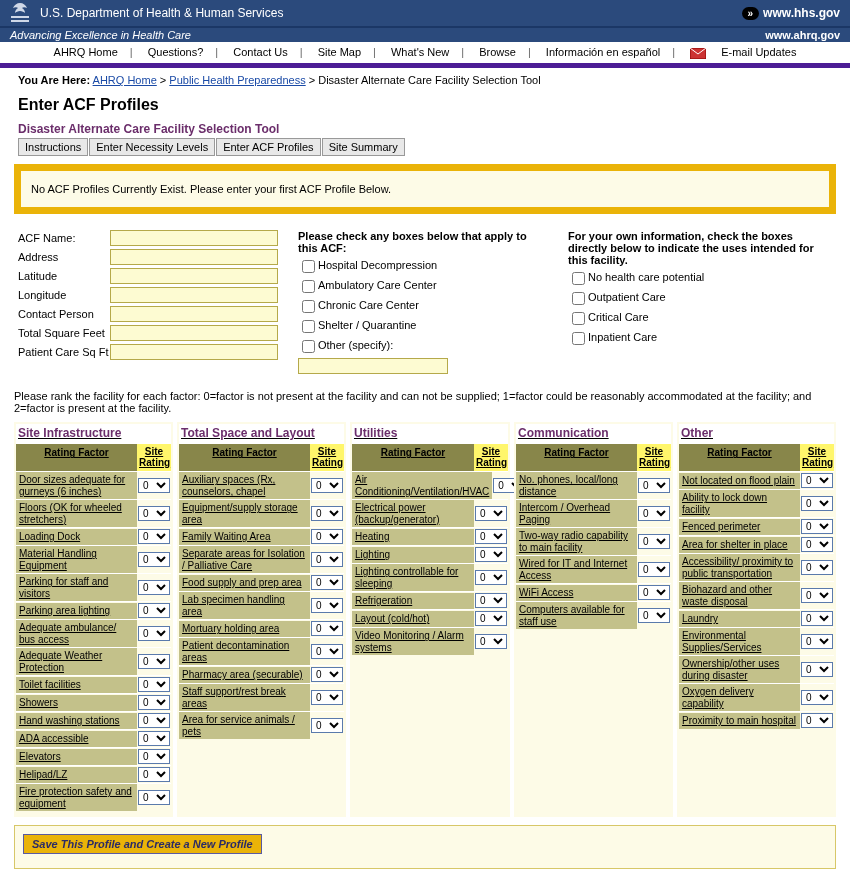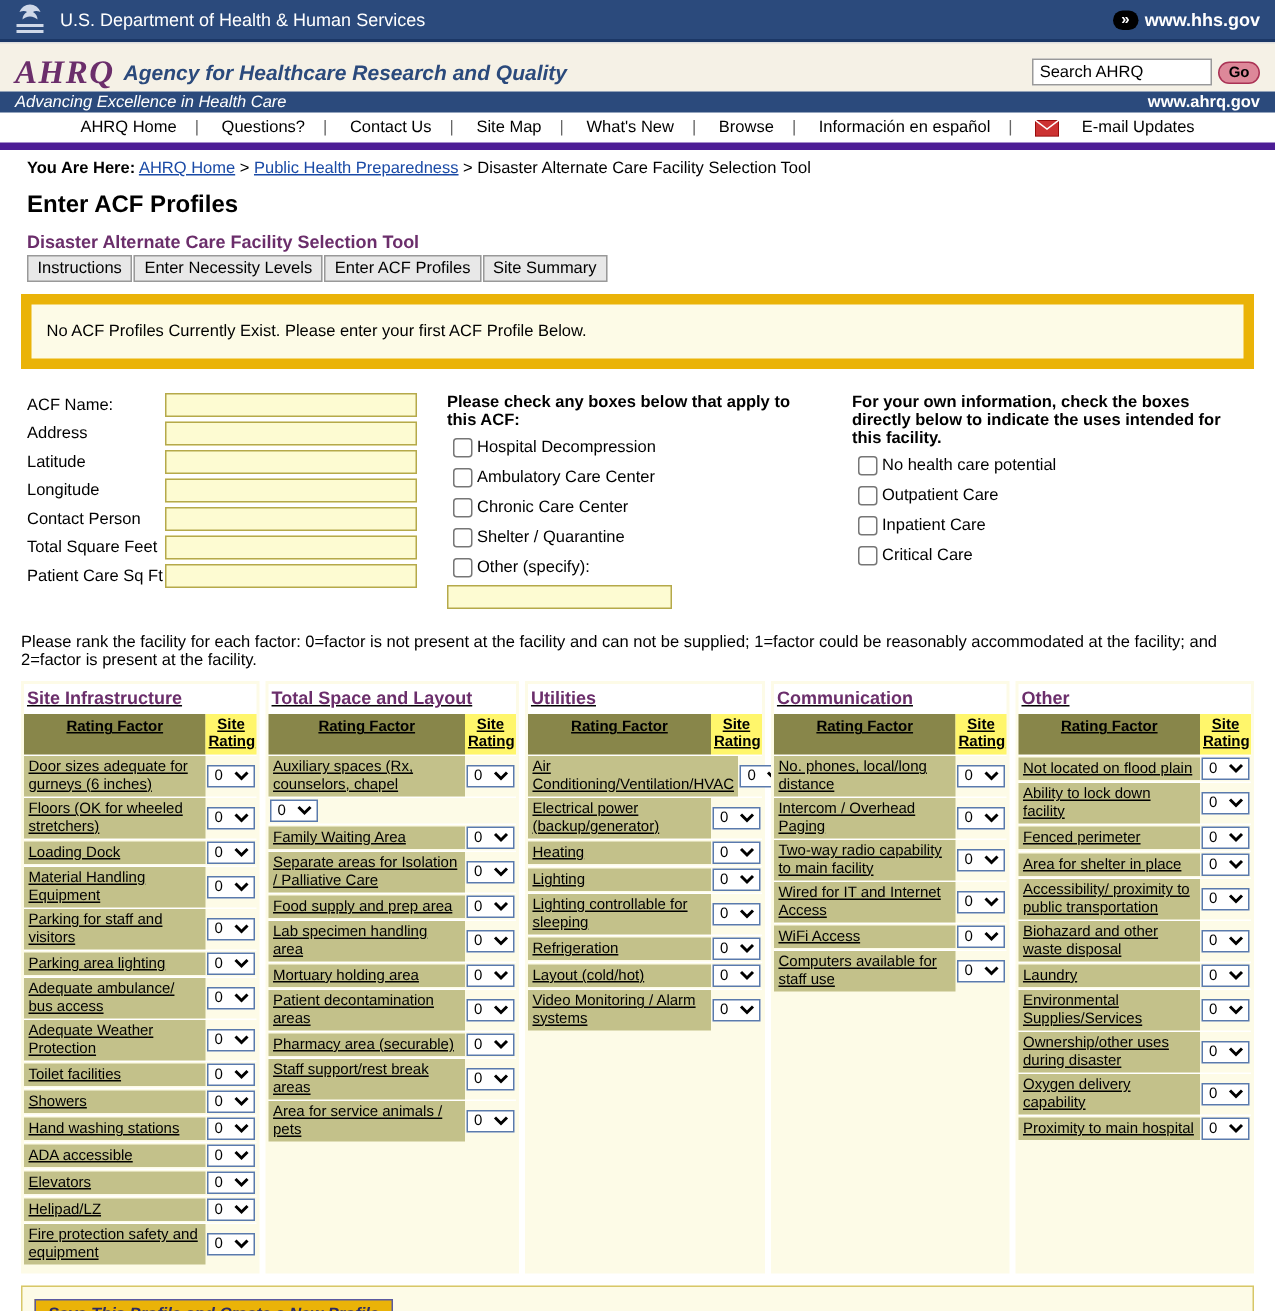--- a/index.html
+++ b/index.html
@@ -87,28 +87,20 @@
           <path d="M13 1c-3 0-6 2-7 5 2-1 4-1 5 0-2 1-3 3-3 5 1-1 3-2 5-2s4 1 5 2c0-2-1-4-3-5 1-1 3-1 5 0-1-3-4-5-7-5zM4 14h18v2H4zm0 4h18v2H4z"></path>
         </svg>
     </div>
     <div class="hhs-text">U.S. Department of Health &amp; Human Services</div>
     <div class="hhs-right">
       <span class="arrow-badge">»</span>
       <span>www.hhs.gov</span>
     </div>
   </div>
 
-  <div class="ahrq-header">
-    <span class="ahrq-logo">AHRQ</span>
-    <span class="ahrq-logo-body">Agency for Healthcare Research and Quality</span>
-    <div class="search-wrap">
-      <input type="text" value="Search AHRQ" style="">
-      <span class="go-btn">Go</span>
-    </div>
-  </div>
   <div class="tagline-bar">
     <span>Advancing Excellence in Health Care</span>
     <span class="right">www.ahrq.gov</span>
   </div>
 
   <div class="nav-row">
     <span>AHRQ Home</span><span class="nav-sep">|</span>
     <span>Questions?</span><span class="nav-sep">|</span>
     <span>Contact Us</span><span class="nav-sep">|</span>
     <span>Site Map</span><span class="nav-sep">|</span>
@@ -178,22 +170,22 @@
           <label><input type="checkbox" style=""><span>Shelter / Quarantine</span></label>
           <label><input type="checkbox" style=""><span>Other (specify):</span></label>
         </div>
       <input type="text" class="other-input" style="">
     </div>
     <div class="check-col">
       <div class="hdr">For your own information, check the boxes directly below to indicate the uses intended for this facility.</div>
       <div id="use-check-list">
           <label><input type="checkbox" style=""><span>No health care potential</span></label>
           <label><input type="checkbox" style=""><span>Outpatient Care</span></label>
+          <label><input type="checkbox" style=""><span>Critical Care</span></label>
           <label><input type="checkbox" style=""><span>Inpatient Care</span></label>
-          <label><input type="checkbox" style=""><span>Critical Care</span></label>
         </div>
     </div>
   </div>
 
   <div class="rank-instr">Please rank the facility for each factor: 0=factor is not present at the facility and can not be supplied; 1=factor could be reasonably accommodated at the facility; and 2=factor is present at the facility.</div>
 
   <div class="rating-grid" id="rating-grid">
       <div class="rating-col c1">
         <div class="col-title">Site Infrastructure</div>
         <div class="col-hdr">
@@ -265,20 +257,21 @@
         <div class="col-title">Total Space and Layout</div>
         <div class="col-hdr">
           <div class="hf factor">Rating Factor</div>
           <div class="hf siter">Site Rating</div>
         </div>
         <div class="factor-row">
           <div class="fname">Auxiliary spaces (Rx, counselors, chapel</div>
           <div class="fsel"><select><option>0</option><option>1</option><option>2</option></select></div>
         </div>
         <div class="factor-row">
+          <div class="fname">Equipment/supply storage area</div>
           <div class="fsel"><select><option>0</option><option>1</option><option>2</option></select></div>
         </div>
         <div class="factor-row">
           <div class="fname">Family Waiting Area</div>
           <div class="fsel"><select><option>0</option><option>1</option><option>2</option></select></div>
         </div>
         <div class="factor-row">
           <div class="fname">Separate areas for Isolation / Palliative Care</div>
           <div class="fsel"><select><option>0</option><option>1</option><option>2</option></select></div>
         </div>

